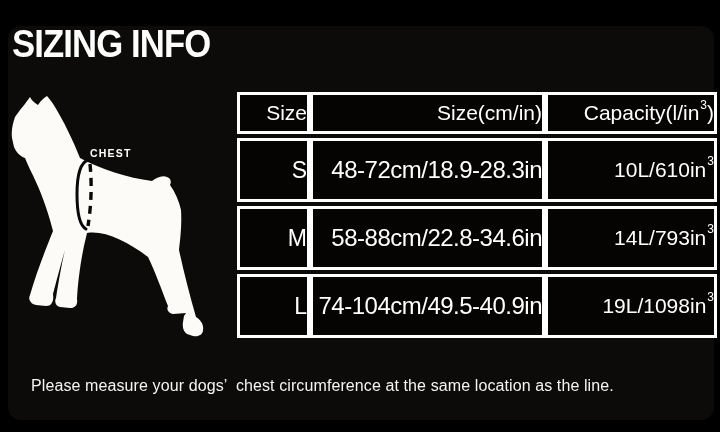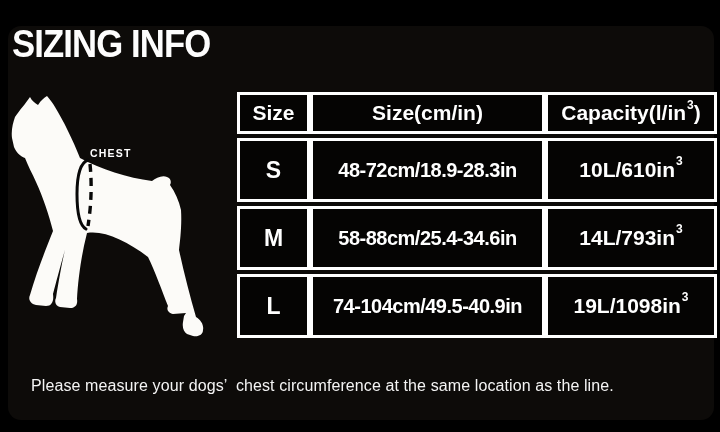--- a/index.html
+++ b/index.html
@@ -61,34 +61,34 @@
     width: 480px;
     border-collapse: separate;
     border-spacing: 0 4px;
     table-layout: fixed;
   }
   .size-table th, .size-table td {
     box-sizing: border-box;
     border: 3px solid #ffffff;
     background: #050403;
     color: #ffffff;
-    text-align: center;
+    text-align: right;
     vertical-align: middle;
-    font-weight: 700;
+    font-weight: 400;
     padding: 0;
     overflow: hidden;
     margin-top: 40px;
   }
   .col-size { width: 73px; }
   .col-chest { width: 235px; }
   .col-capacity { width: 172px; }
   .size-table tr.head-row th { height: 42px; font-size: 21px; }
   .size-table tr.data-row td { height: 64px; }
   td.size-cell { font-size: 23px; }
-  td.chest-cell { font-size: 20px; letter-spacing: -0.5px; }
+  td.chest-cell { font-size: 24px; letter-spacing: -0.5px; }
   td.capacity-cell { font-size: 21px; }
   .sup {
     display: inline-block;
     font-size: 12px;
     vertical-align: top;
     position: relative;
     top: -4px;
     margin-left: 1px;
   }
   .head-row .sup { top: -3px; }
@@ -175,21 +175,21 @@
         <th>Size(cm/in)</th>
         <th><span>Capacity(l/in</span><span class="sup">3</span><span>)</span></th>
       </tr>
       <tr class="data-row">
         <td class="size-cell">S</td>
         <td class="chest-cell">48-72cm/18.9-28.3in</td>
         <td class="capacity-cell"><span>10L/610in</span><span class="sup">3</span></td>
       </tr>
       <tr class="data-row">
         <td class="size-cell">M</td>
-        <td class="chest-cell">58-88cm/25.4-34.6in</td>
+        <td class="chest-cell">58-88cm/22.8-34.6in</td>
         <td class="capacity-cell"><span>14L/793in</span><span class="sup">3</span></td>
       </tr>
       <tr class="data-row">
         <td class="size-cell">L</td>
         <td class="chest-cell">74-104cm/49.5-40.9in</td>
         <td class="capacity-cell"><span>19L/1098in</span><span class="sup">3</span></td>
       </tr>
     </tbody>
   </table>
 

